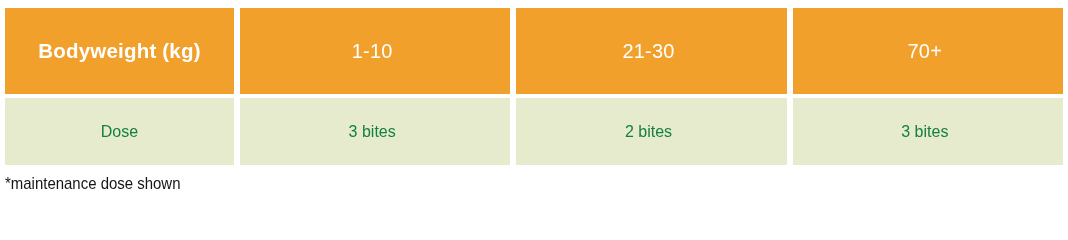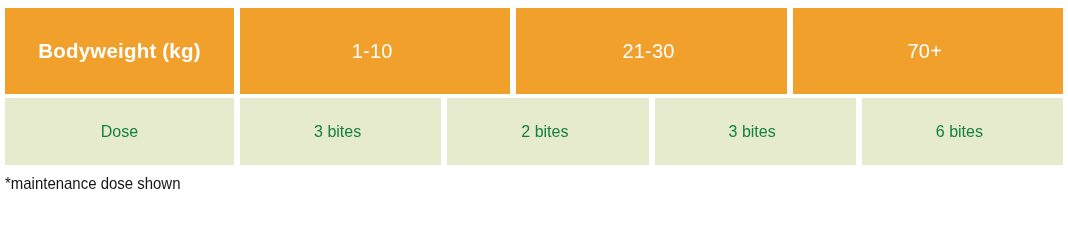--- a/index.html
+++ b/index.html
@@ -130,22 +130,19 @@
       </div>
       <div class="cell col-val">
         <span>3 bites</span>
       </div>
       <div class="cell col-val">
         <span>2 bites</span>
       </div>
       <div class="cell col-val">
         <span>3 bites</span>
       </div>
-      <div class="cell col-val">
-        <span>6 bites</span>
-      </div>
     </div>
 
   </div>
 
   <div class="footnote">*maintenance dose shown</div>
 
 </div>
 
 </body></html>

